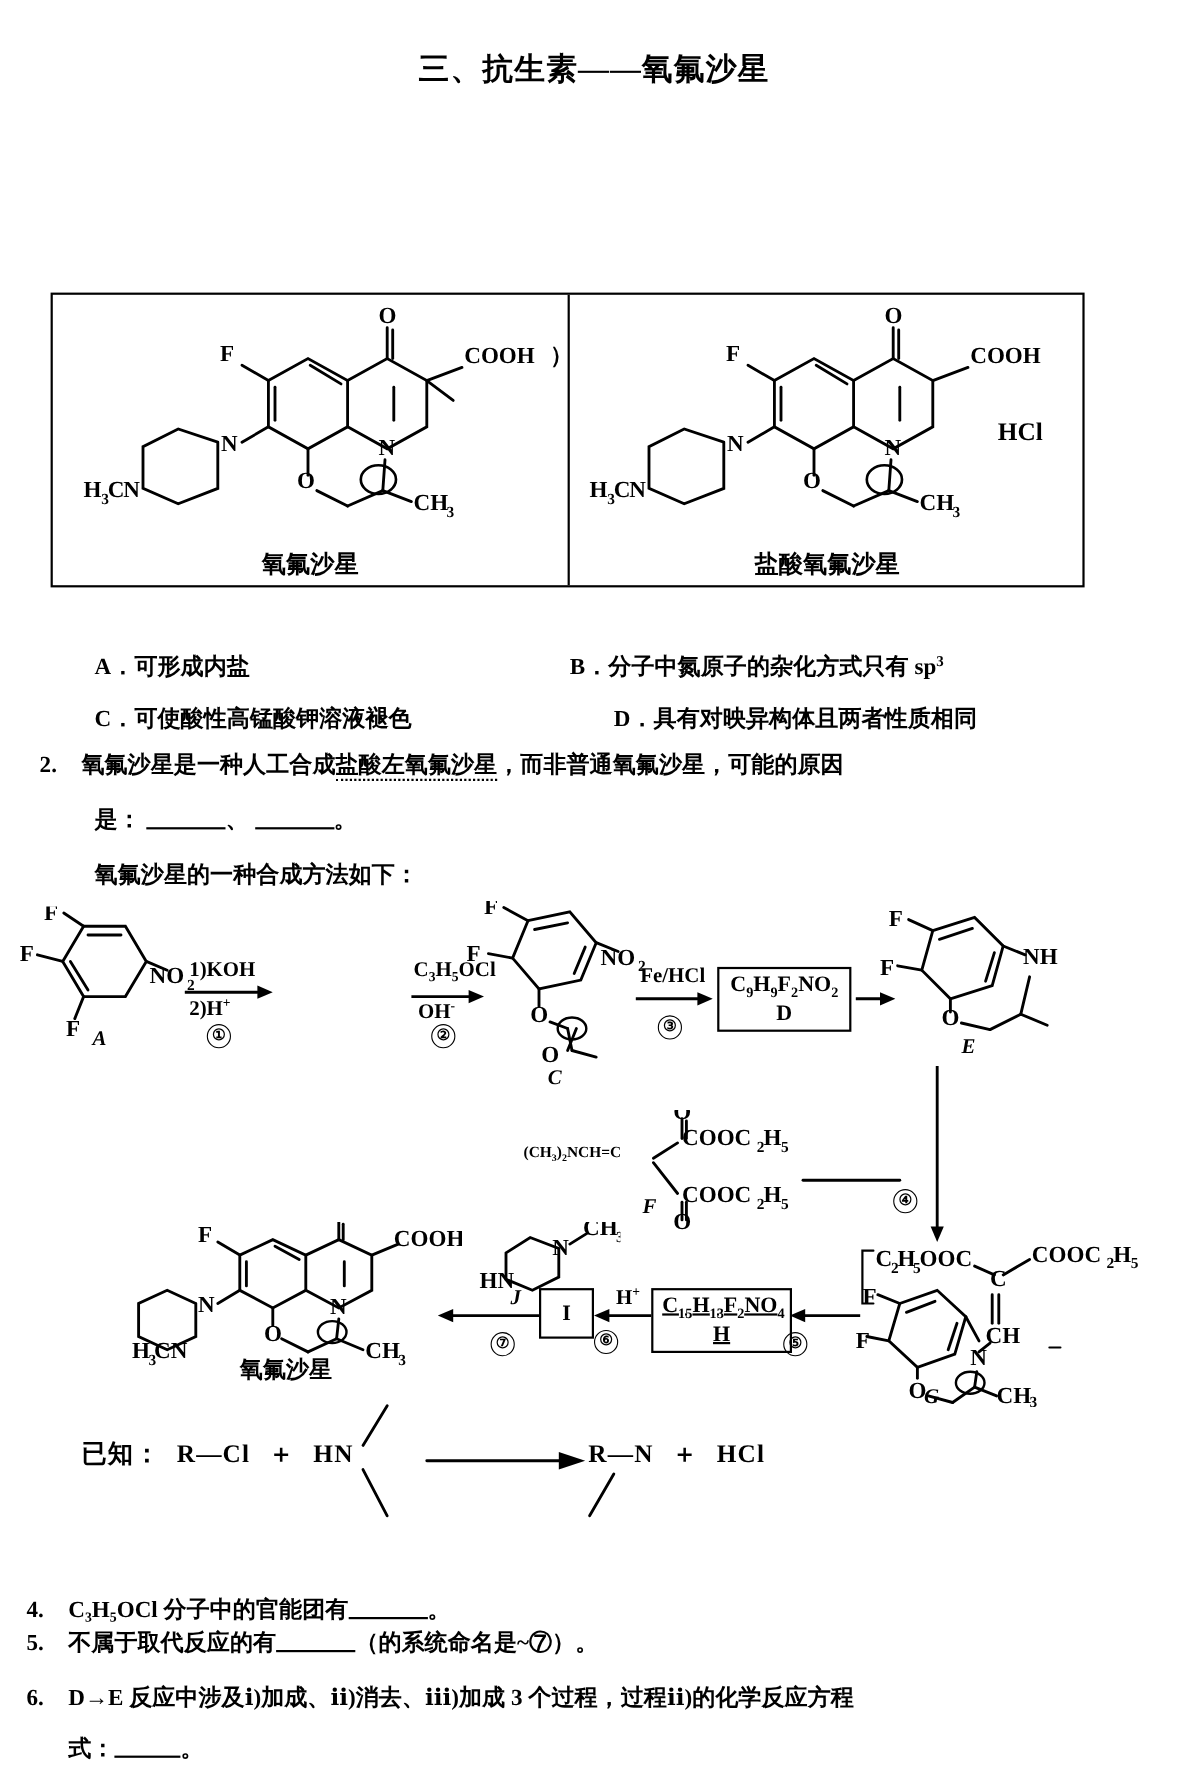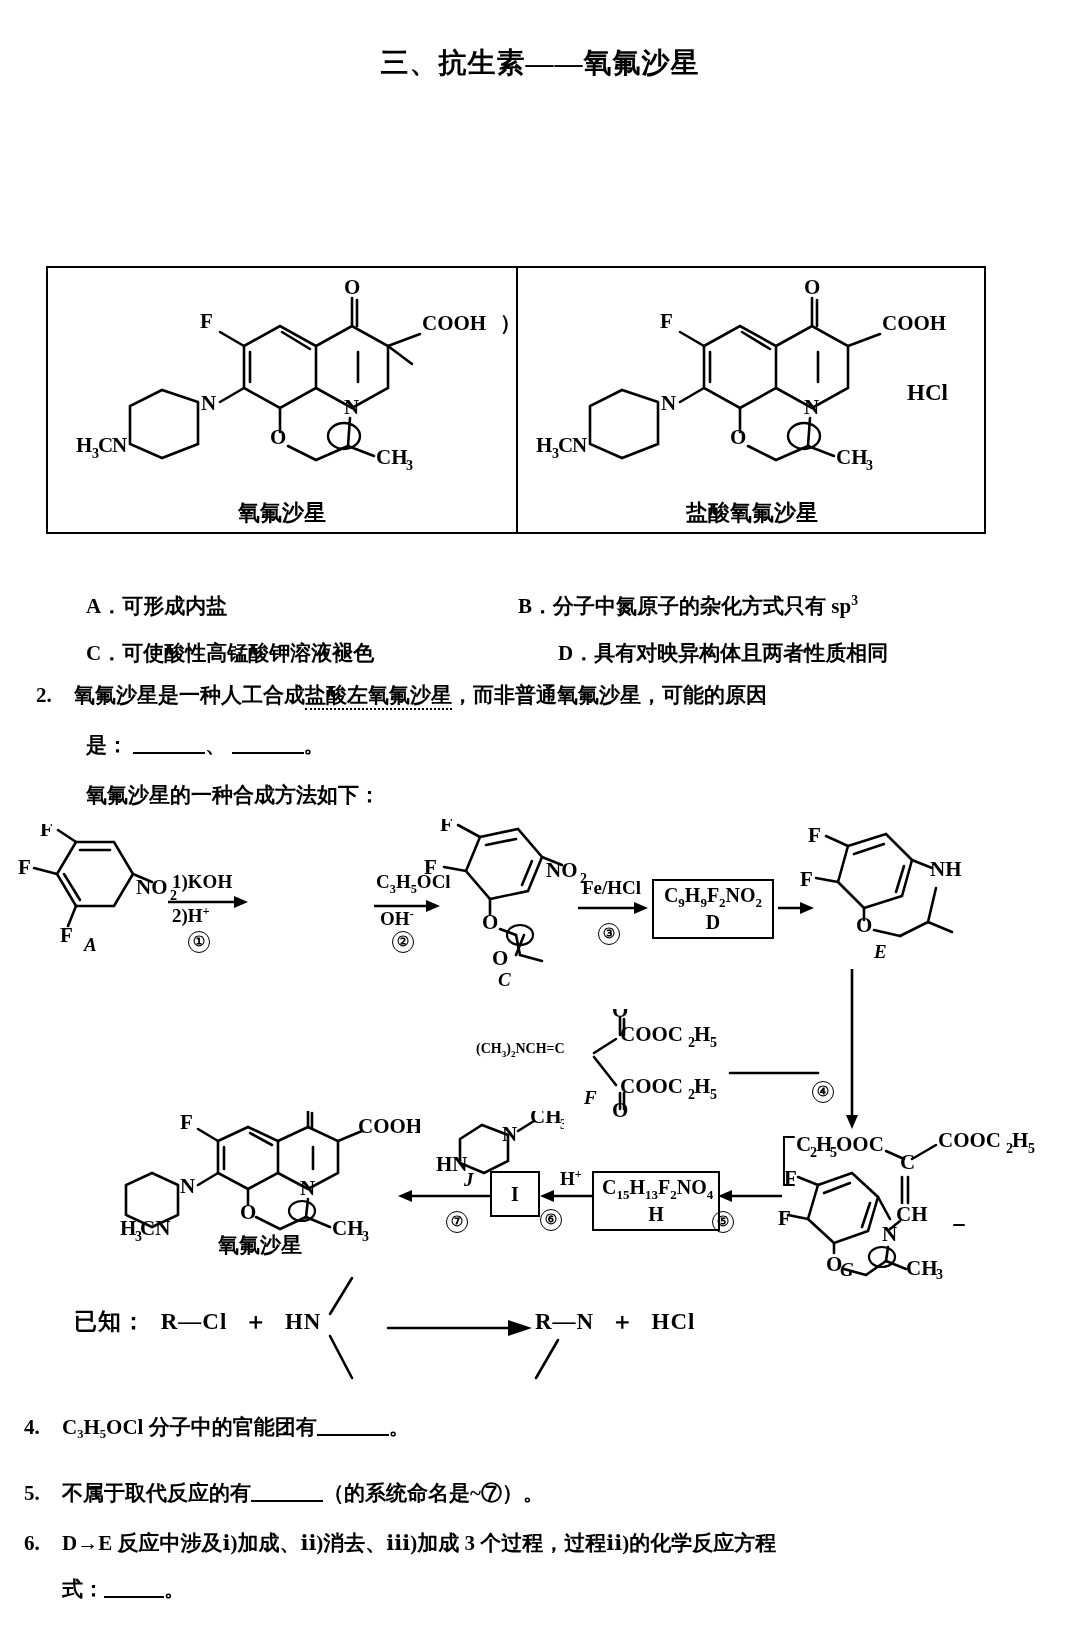--- a/index.html
+++ b/index.html
@@ -414,21 +414,21 @@
 
       <line class="bond-thin" x1="176" y1="96" x2="186" y2="96"></line>
     </svg>
     <div class="lbl italic" style="left:840px; top:440px;">G</div>
 
     <svg style="position:absolute; left:718px; top:370px;" width="64" height="14">
       <line class="bond" x1="14" y1="7" x2="64" y2="7"></line>
       <polygon points="14,1 0,7 14,13" fill="#000"></polygon>
     </svg>
 
-    <div class="formula-box" style="left:592px; top:352px; width:128px;">
+    <div class="formula-box" style="left:592px; top:352px; width:128px;text-decoration:underline;">
       <div>C<sub>15</sub>H<sub>13</sub>F<sub>2</sub>NO<sub>4</sub></div>
       <div>H</div>
     </div>
     <div style="position:absolute; left:712px; top:392px;">
       <span class="circnum">⑤</span>
     </div>
 
     <div class="lbl" style="left:560px; top:348px;">
       <span>H</span><sup>+</sup>
     </div>
@@ -510,21 +510,21 @@
     <line class="bond" x1="52" y1="4" x2="30" y2="40"></line>
     <line class="bond" x1="30" y1="62" x2="52" y2="104"></line>
 
     <line class="bond" x1="88" y1="54" x2="208" y2="54"></line>
     <polygon points="208,46 232,54 208,62" fill="#000"></polygon>
 
     <line class="bond" x1="258" y1="66" x2="236" y2="104"></line>
   </svg>
 
 
-  <div class="q" style="left:24px; top:1368px;">
+  <div class="q" style="left:24px; top:1404px;">
     <span class="qnum">4.</span><span>C₃H₅OCl</span><span> 分子中的官能团有</span><span class="blank"></span><span>。</span>
   </div>
 
   <div class="q" style="left:24px; top:1434px;">
     <span class="qnum">5.</span><span>不属于取代反应的有</span><span class="blank"></span><span>（的系统命名是~⑦）。</span>
   </div>
 
   <div class="q" style="left:24px; top:1484px; width:1035px;">
     <span class="qnum">6.</span><span>D→E 反应中涉及ⅰ)加成、ⅱ)消去、ⅲ)加成 3 个过程，过程ⅱ)的化学反应方程</span>
   </div>

